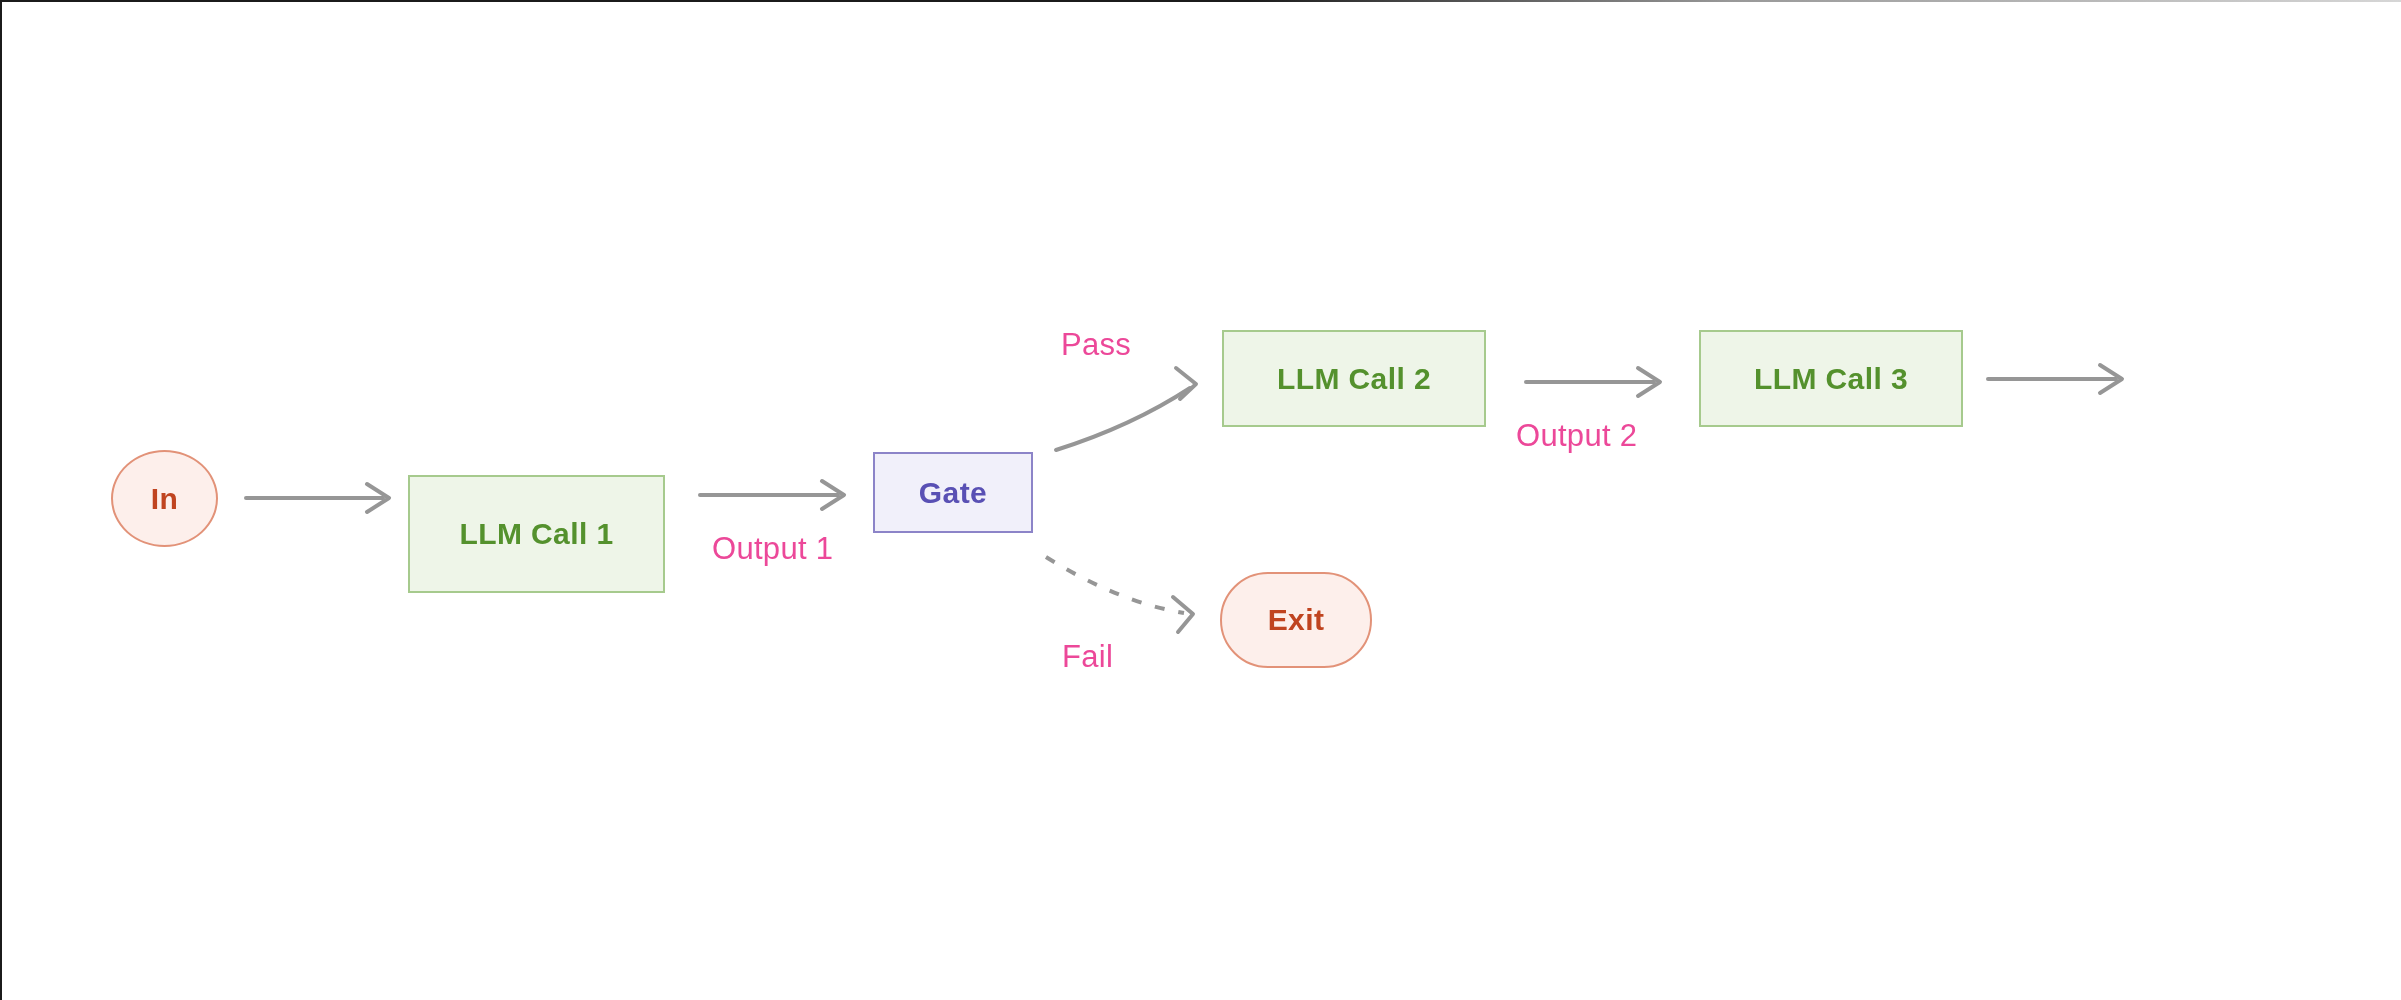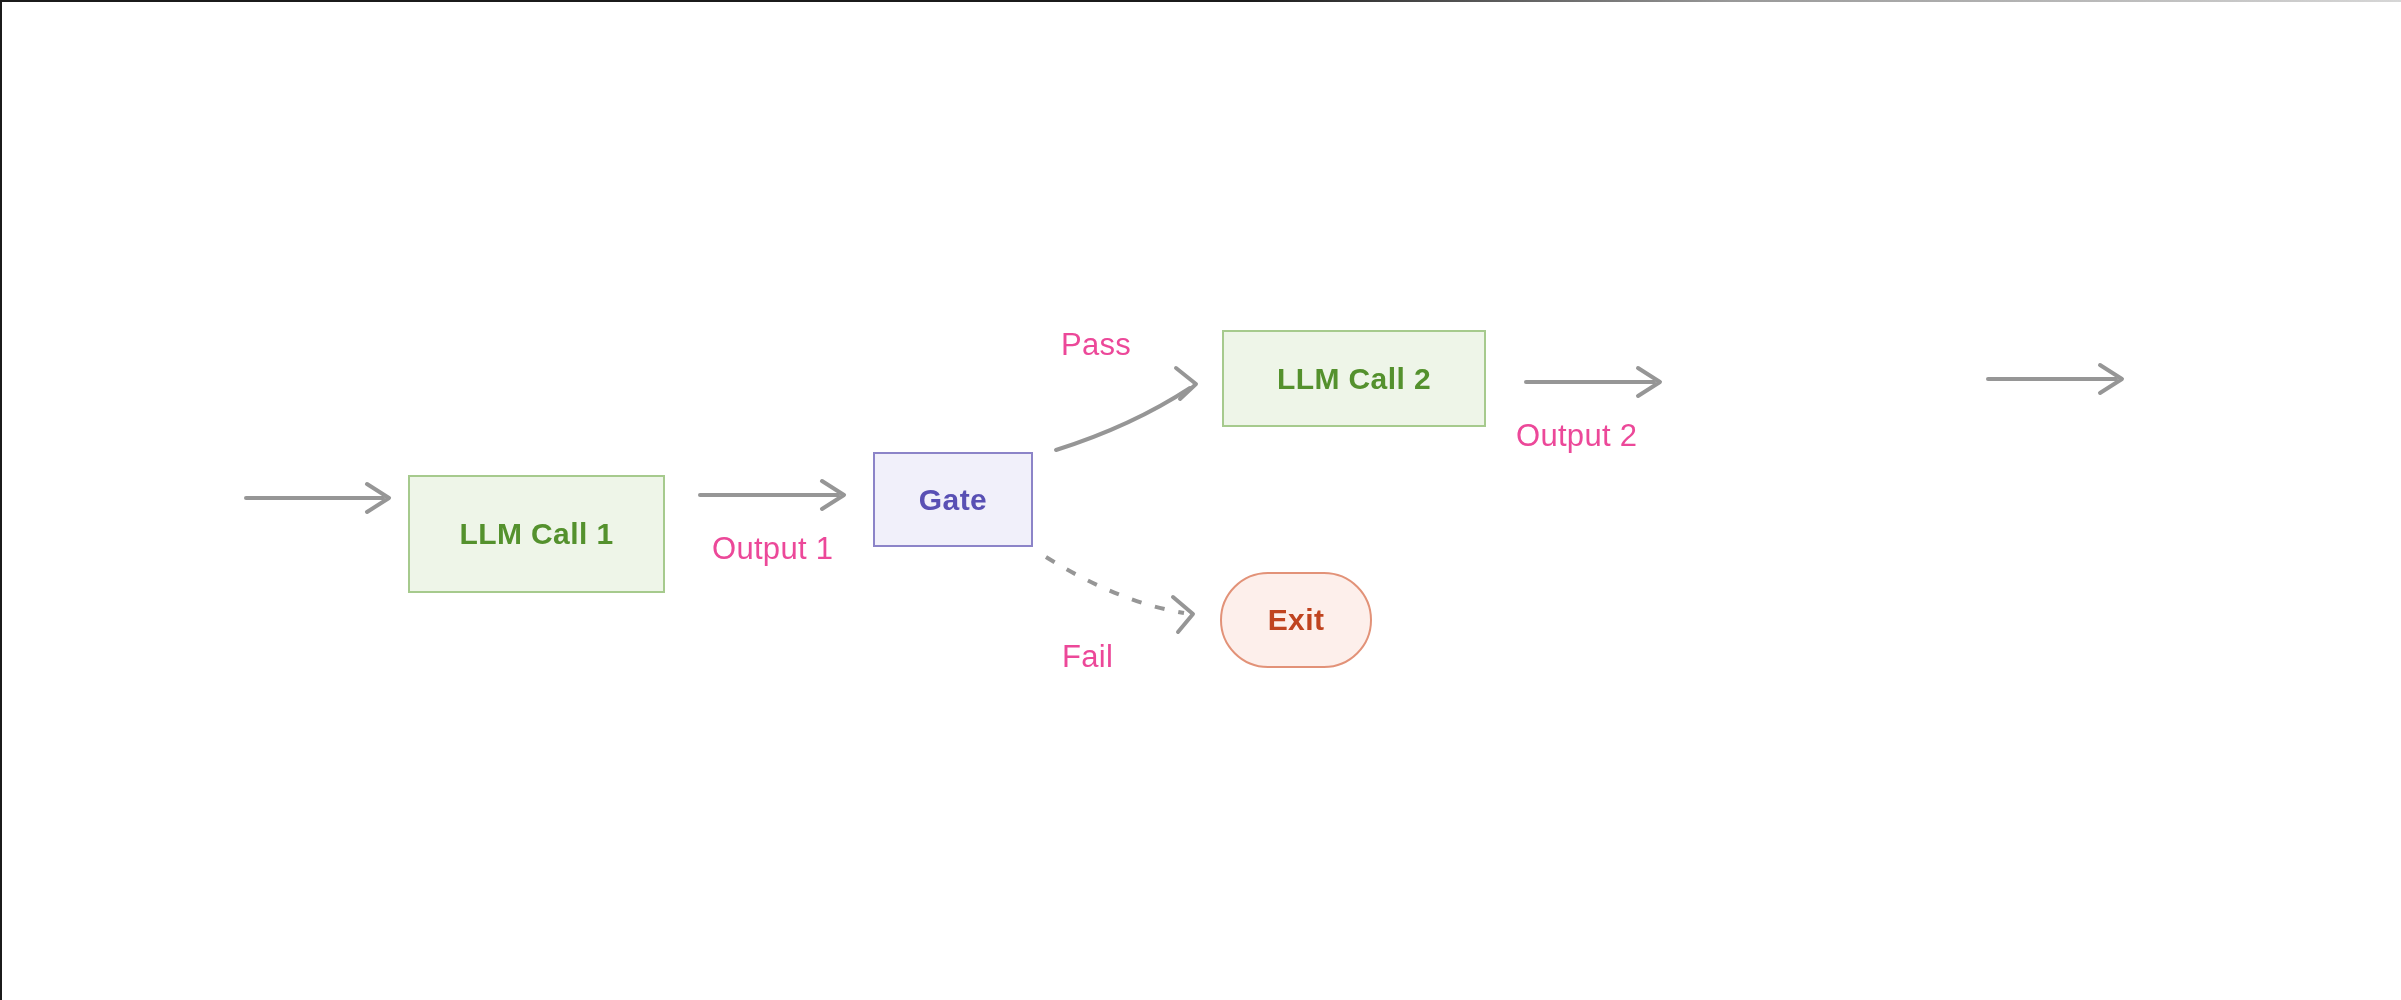--- a/index.html
+++ b/index.html
@@ -41,21 +41,21 @@
     color: #5950b4;
   }
   .node-terminal {
     background: #fdefeb;
     border: 2px solid #e29278;
     color: #c04420;
   }
 
   .n-in   { left: 111px; top: 450px; width: 107px; height: 97px; border-radius: 50%; }
   .n-llm1 { left: 408px; top: 451px; width: 257px; height: 118px; margin-top: 24px; }
-  .n-gate { left: 873px; top: 452px; width: 160px; height: 95px; }
+  .n-gate { left: 873px; top: 452px; width: 160px; height: 81px; }
   .n-llm2 { left: 1222px; top: 330px; width: 264px; height: 97px; }
   .n-llm3 { left: 1699px; top: 330px; width: 264px; height: 97px; }
   .n-out  { left: 2152px; top: 330px; width: 141px; height: 97px; border-radius: 44px; }
   .n-exit { left: 1220px; top: 572px; width: 152px; height: 96px; border-radius: 48px; }
 
   .edge-label {
     position: absolute;
     font-size: 31px;
     color: #ec4899;
     letter-spacing: 0.3px;
@@ -102,33 +102,39 @@
         <polyline points="1638,368 1660,382 1638,396"></polyline>
       </g>
 
       <g>
         <path d="M 1988 379 H 2116"></path>
         <polyline points="2100,365 2122,379 2100,393"></polyline>
       </g>
     </g>
   </svg>
 
+  <div class="node node-terminal n-in">
+    <span>In</span>
+  </div>
 
   <div class="node node-process n-llm1">
     <span>LLM Call 1</span>
   </div>
 
   <div class="node node-decision n-gate">
     <span>Gate</span>
   </div>
 
   <div class="node node-process n-llm2">
     <span>LLM Call 2</span>
   </div>
 
+  <div class="node node-process n-llm3">
+    <span>LLM Call 3</span>
+  </div>
 
 
   <div class="node node-terminal n-exit">
     <span>Exit</span>
   </div>
 
   <div class="edge-label l-output1">Output 1</div>
   <div class="edge-label l-pass">Pass</div>
   <div class="edge-label l-fail">Fail</div>
   <div class="edge-label l-output2">Output 2</div>

